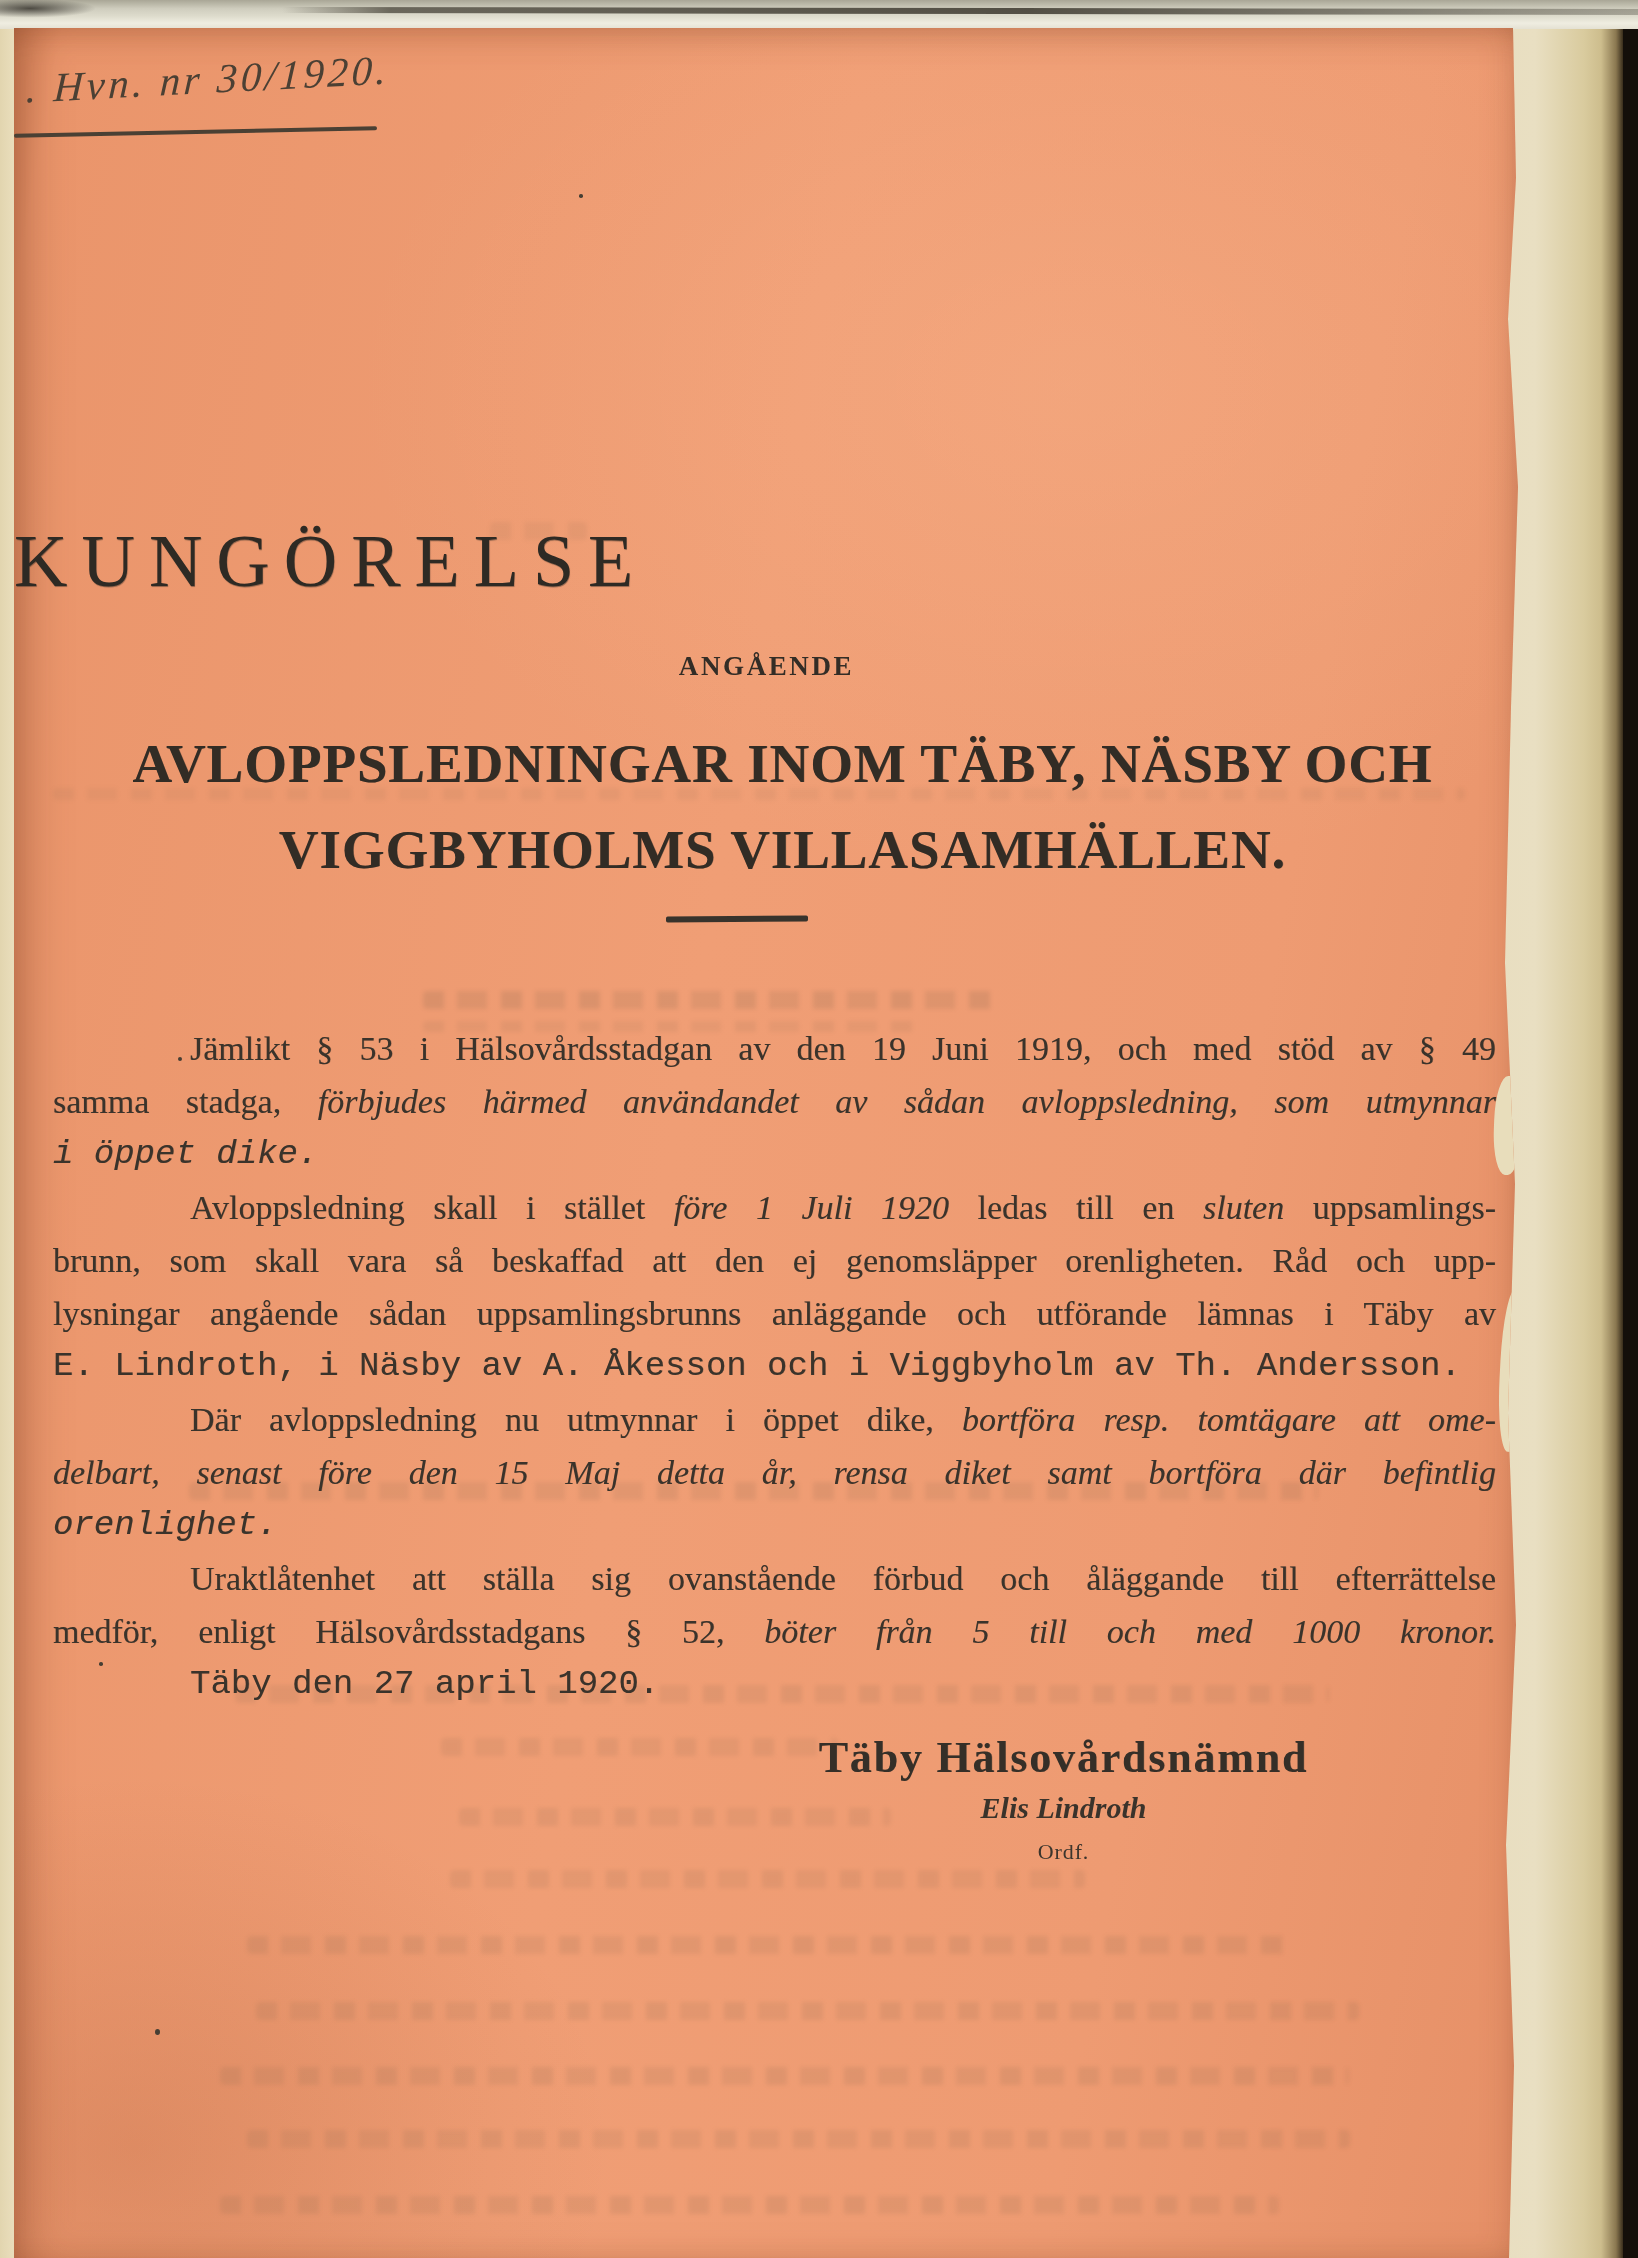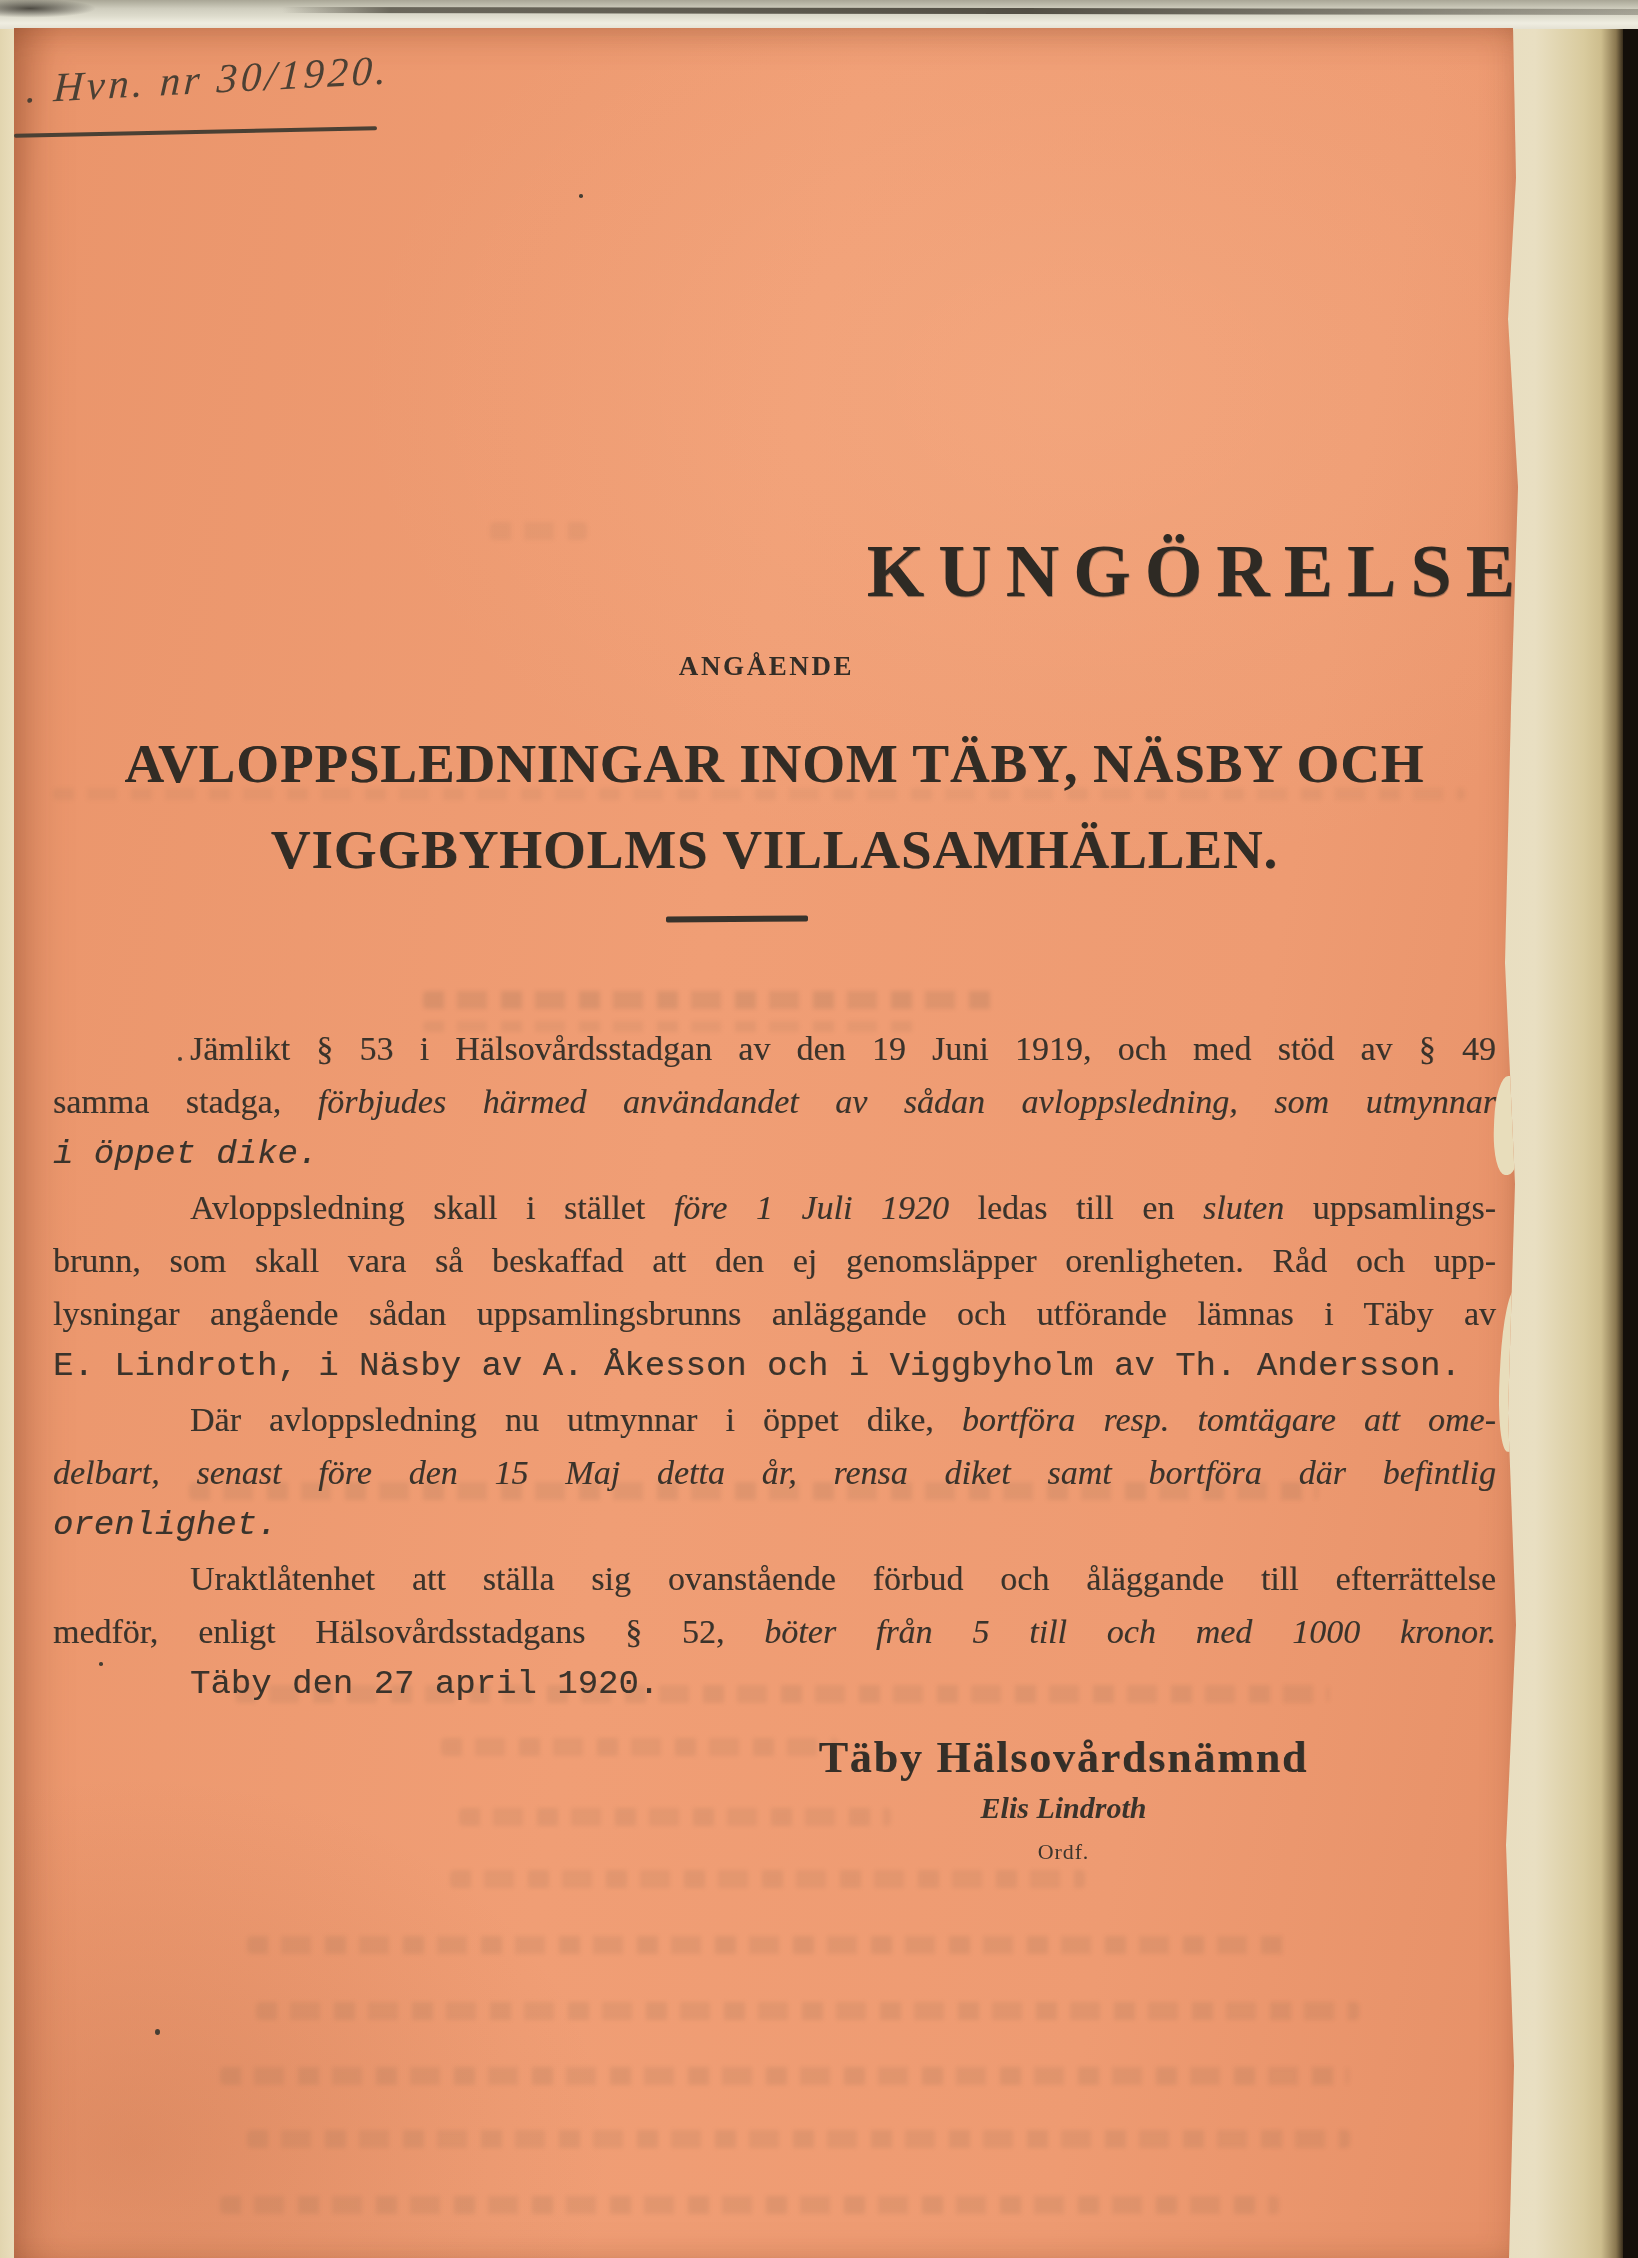--- a/index.html
+++ b/index.html
@@ -31,26 +31,26 @@
 
   
   .ghost{position:absolute;height:17.6px;border-radius:4.4px;filter:blur(2.3px);
     background:repeating-linear-gradient(90deg,rgba(135,102,76,.38) 0 21px,rgba(135,102,76,0) 21px 34px,rgba(135,102,76,.32) 34px 64px,rgba(135,102,76,0) 64px 78px);}
 
   .handwriting{position:absolute;left:12.4px;top:26.5px;font-size:41px;font-style:italic;
     color:#4b4034;transform:rotate(-3deg) skewX(-6deg);letter-spacing:3.5px;white-space:nowrap;}
   .hand-underline{position:absolute;left:0;top:102px;width:363px;height:3.5px;background:#4a4034;
     transform:rotate(-1.2deg);border-radius:1.8px;}
 
-  .title{position:absolute;left:0;top:491px;width:100%;margin:10px;text-align:right;
-    font-size:74px;font-weight:bold;letter-spacing:14px;color:#2e2a24;
+  .title{position:absolute;left:0;top:491px;width:100%;margin:0;text-align:left;
+    font-size:74px;font-weight:normal;letter-spacing:14px;color:#2e2a24;
     text-shadow:0.5px 0.5px 0.7px rgba(46,42,36,.45);}
   .subtitle{position:absolute;left:0;top:623px;width:100%;text-align:center;
     font-size:27px;letter-spacing:2.6px;color:#332d26;font-weight:bold;}
-  .heading{position:absolute;left:8px;width:100%;text-align:center;font-weight:bold;
+  .heading{position:absolute;left:16px;width:100%;text-align:center;font-weight:bold;
     font-size:55px;letter-spacing:0.9px;color:#322c25;white-space:nowrap;
     text-shadow:0.4px 0.4px 0.6px rgba(50,44,37,.4);}
   .heading.h1{top:704px;}
   .heading.h2{top:790px;}
   .divider{position:absolute;left:652px;top:888px;width:142px;height:6.2px;background:#38332c;
     border-radius:1.8px;transform:rotate(-.4deg);}
 
   #body-lines{position:absolute;left:39px;top:994px;width:1443px;font-size:34px;color:#3a332b;
     text-shadow:0.4px 0.4px 0.5px rgba(58,48,38,.35);}
   .body-line{line-height:53px;height:53px;text-align:justify;text-align-last:justify;white-space:nowrap;}

